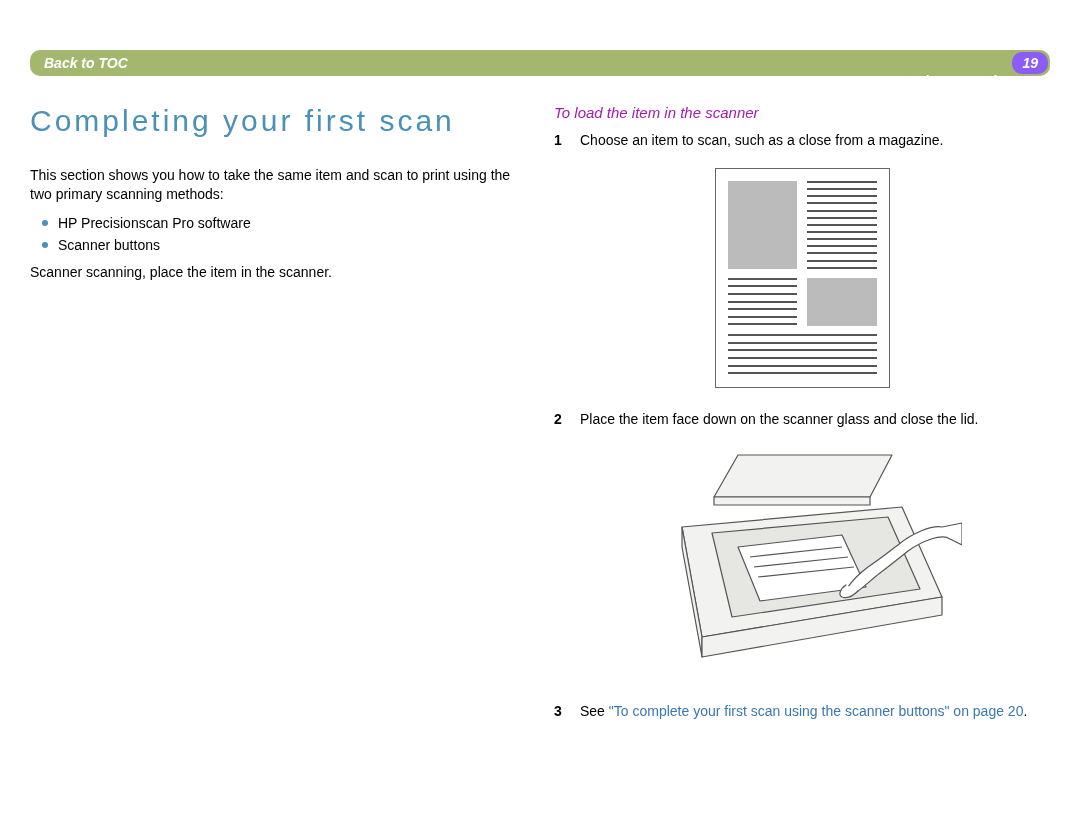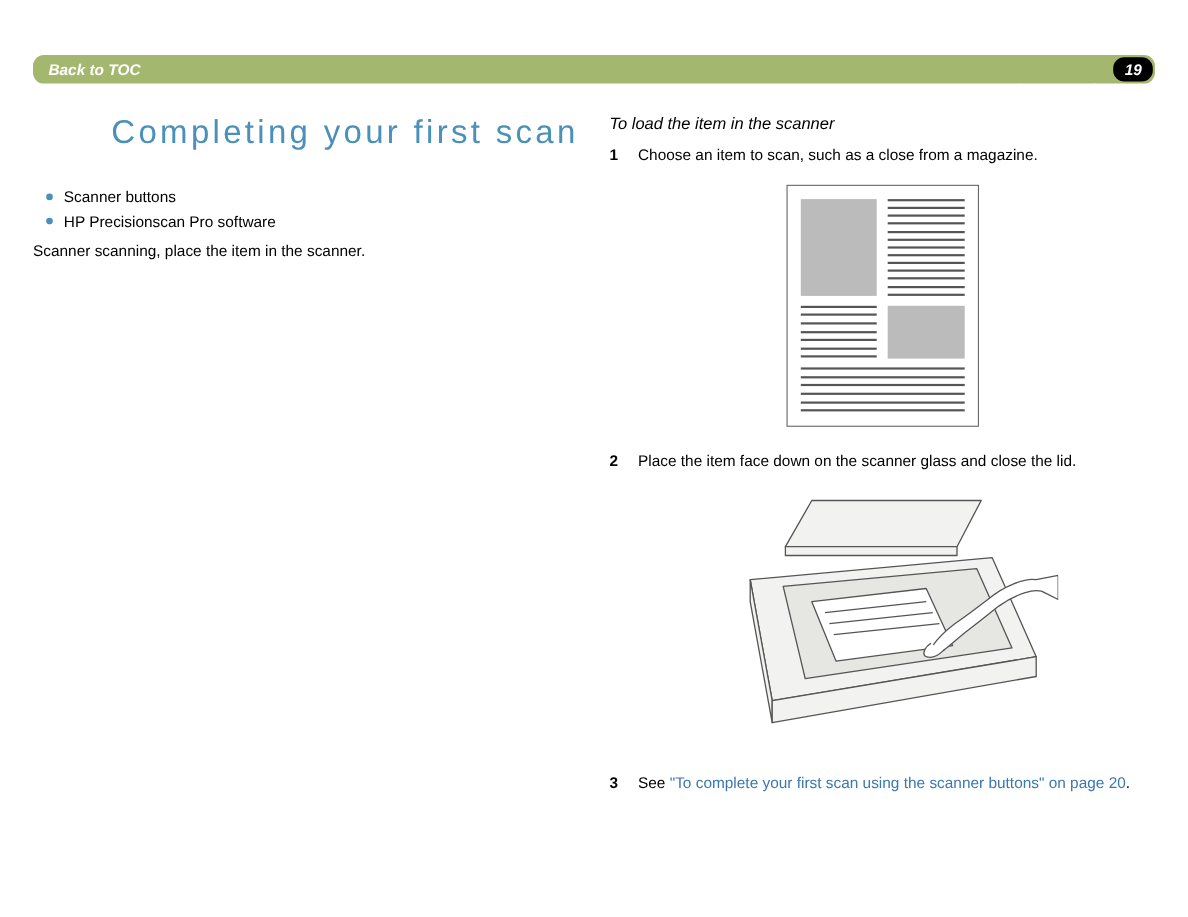--- a/index.html
+++ b/index.html
@@ -23,53 +23,52 @@
     height: 26px;
     padding: 0 2px 0 14px;
     color: #fff;
     font-weight: bold;
     font-style: italic;
     font-size: 14px;
   }
   .header-left { flex: 1; }
   .header-right { margin-right: 8px; margin-top: 36px; }
   .page-num {
-    background: #000000;
+    background: #8b5cf6;
     border-radius: 10px;
     padding: 3px 10px;
     margin-left: 8px;
   }
   .columns {
     display: flex;
     gap: 28px;
     margin-top: 28px;
   }
   .col { flex: 1; min-width: 0; }
   h1.title {
     color: #4a90b8;
     font-weight: 400;
     font-size: 30px;
     letter-spacing: 3px;
     margin-bottom: 28px;
-    text-align: right;
   }
   .para { line-height: 1.35; margin-bottom: 6px; }
   ul.bullets { list-style: none; padding: 2px 0 6px 10px; }
   ul.bullets li { position: relative; padding-left: 18px; line-height: 1.6; }
   ul.bullets li::before {
     content: "";
     position: absolute;
     left: 2px; top: 8px;
     width: 6px; height: 6px;
     background: #4a90b8;
     border-radius: 50%;
   }
   .subhead {
     font-style: italic;
-    color: #000000;
+    color: #a21caf;
     font-size: 15px;
     margin-bottom: 10px;
   }
   ol.steps { list-style: none; padding: 0; }
   ol.steps > li { display: flex; margin-bottom: 14px; line-height: 1.35; }
   ol.steps .num { font-weight: bold; width: 26px; flex: 0 0 26px; }
   ol.steps .body { flex: 1; }
   .link { color: #3a78b0; }
   .fig { text-align: center; margin: 18px 0 22px 0; }
   
@@ -109,23 +108,24 @@
       <span>Back to TOC</span>
     </div>
     <div class="header-right">Getting started</div>
     <div class="page-num">19</div>
   </div>
 
   <div class="columns">
 
     <div class="col">
       <h1 class="title">Completing your first scan</h1>
+      <p class="para">This section shows you how to take the same item and scan to print using the two primary scanning methods:</p>
       <ul class="bullets">
+        <li>HP Precisionscan Pro software</li>
         <li>Scanner buttons</li>
-        <li>HP Precisionscan Pro software</li>
       </ul>
       <p class="para">Scanner scanning, place the item in the scanner.</p>
     </div>
 
     <div class="col">
       <div class="subhead">To load the item in the scanner</div>
       <ol class="steps">
         <li>
           <div class="num">1</div>
           <div class="body">Choose an item to scan, such as a close from a magazine.</div>

